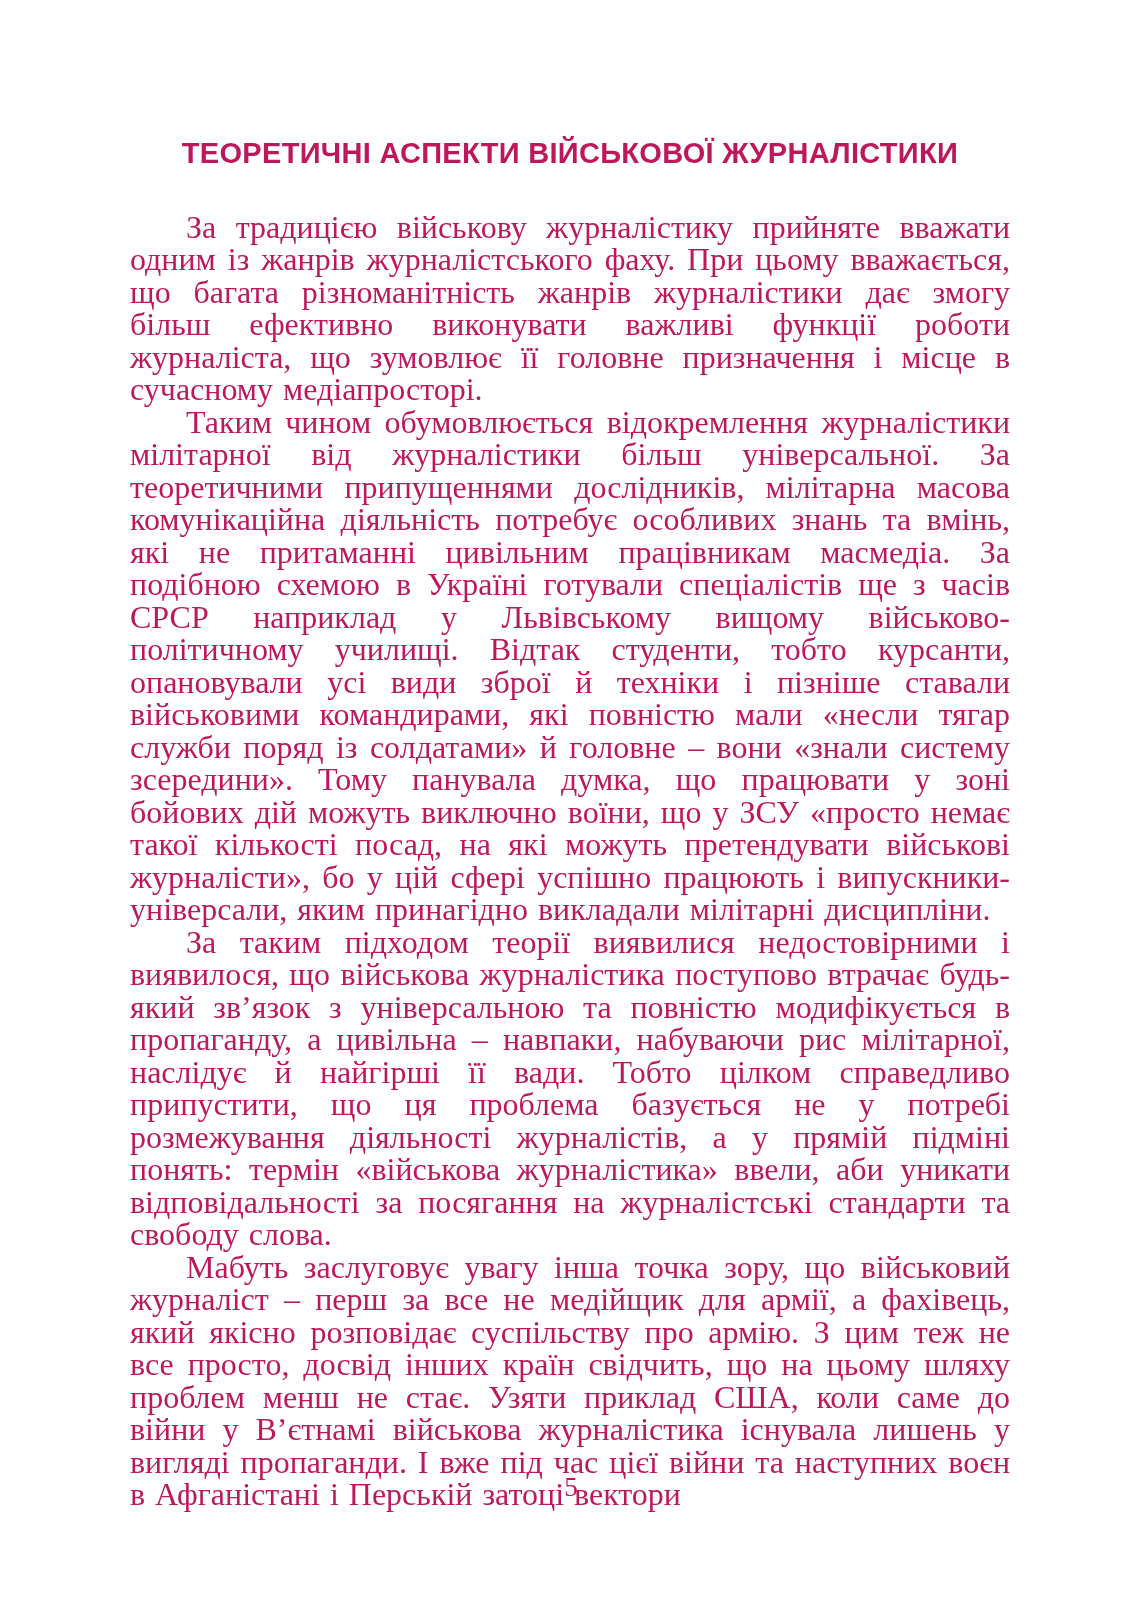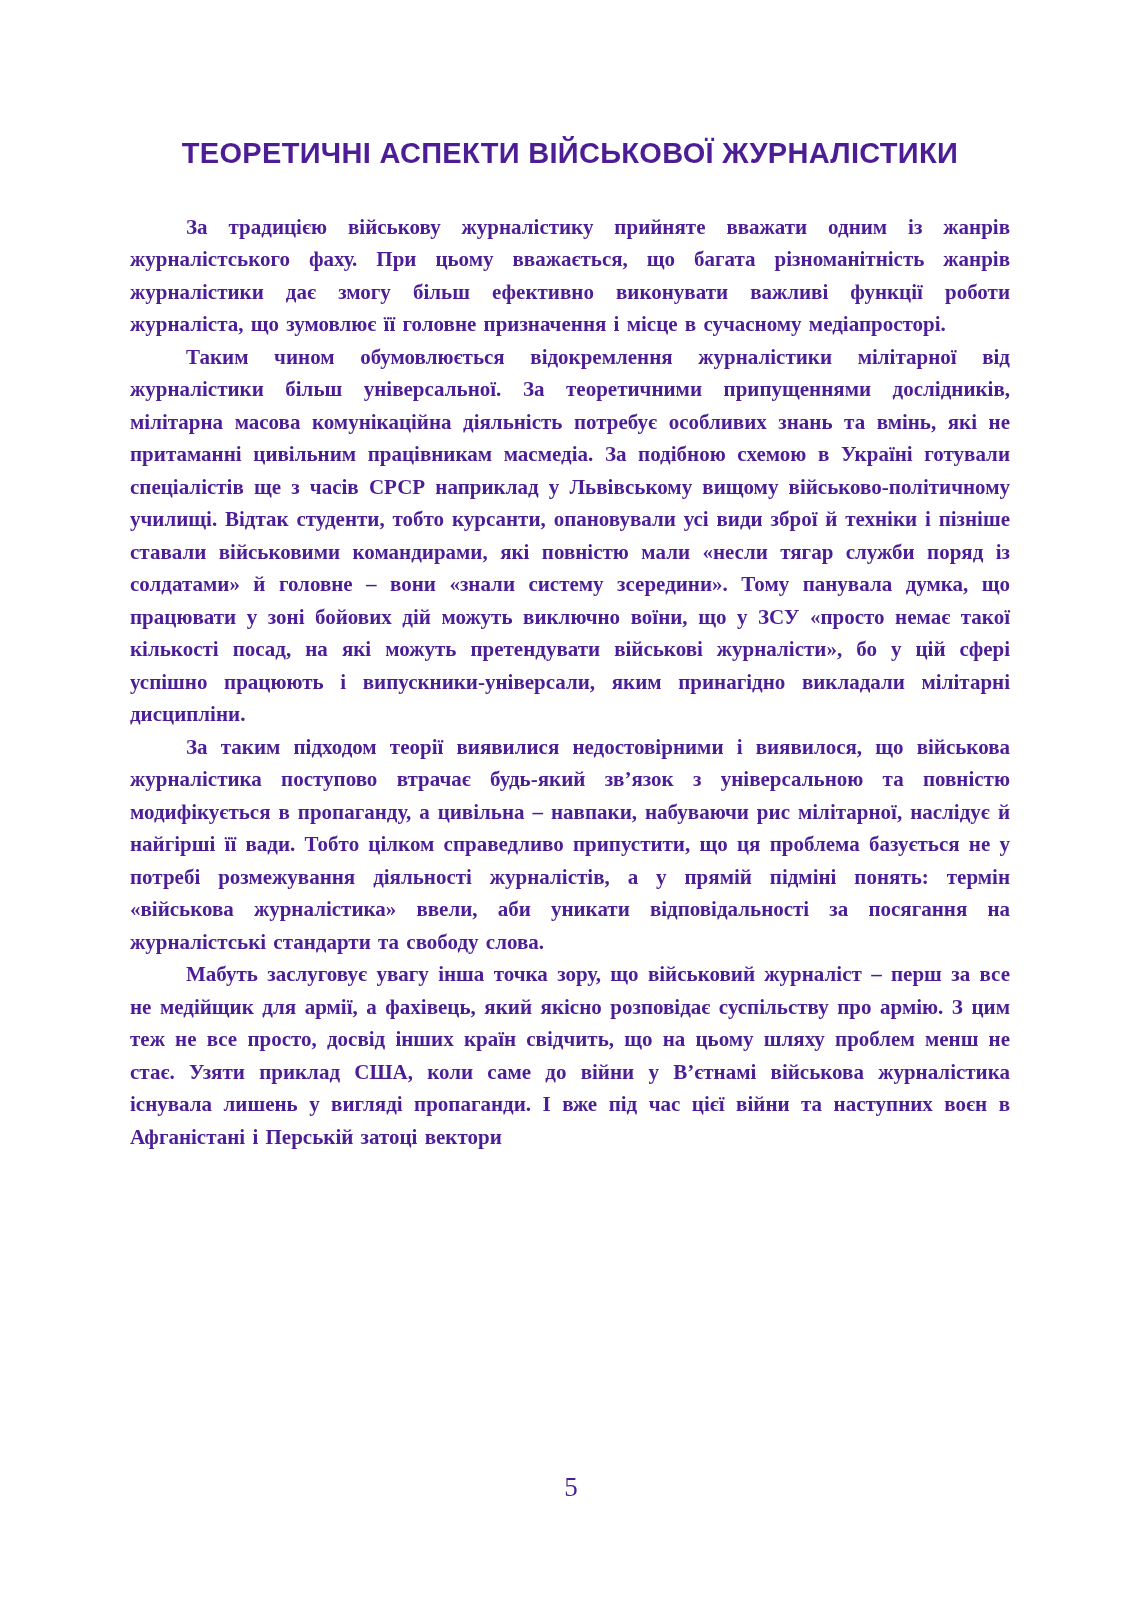--- a/index.html
+++ b/index.html
@@ -5,48 +5,47 @@
   html, body {
     margin: 0;
     padding: 0;
     background: #ffffff;
   }
   .page {
     position: relative;
     width: 1142px;
     height: 1615px;
     background: #ffffff;
-    color: #4c1d95;
+    color: #be185d;
     font-family: "Liberation Serif", serif;
     overflow: hidden;
     box-sizing: border-box;
   }
   .content {
     position: absolute;
     left: 130px;
     top: 136px;
     width: 880px;
   }
   .doc-title {
     font-family: "Liberation Sans", sans-serif;
     font-size: 29px;
     font-weight: bold;
     text-align: center;
     letter-spacing: 0.3px;
     margin: 0 0 40px 0;
     line-height: 1.2;
   }
   .para {
-    font-size: 21px;
+    font-size: 32px;
     line-height: 32.5px;
     text-align: justify;
     text-indent: 56px;
     margin: 0;
     word-spacing: 2px;
-    font-weight: bold;
   }
   .page-number {
     position: absolute;
     left: 0;
     width: 100%;
     bottom: 112px;
     text-align: center;
     font-size: 27px;
     font-family: "Liberation Serif", serif;
   }

